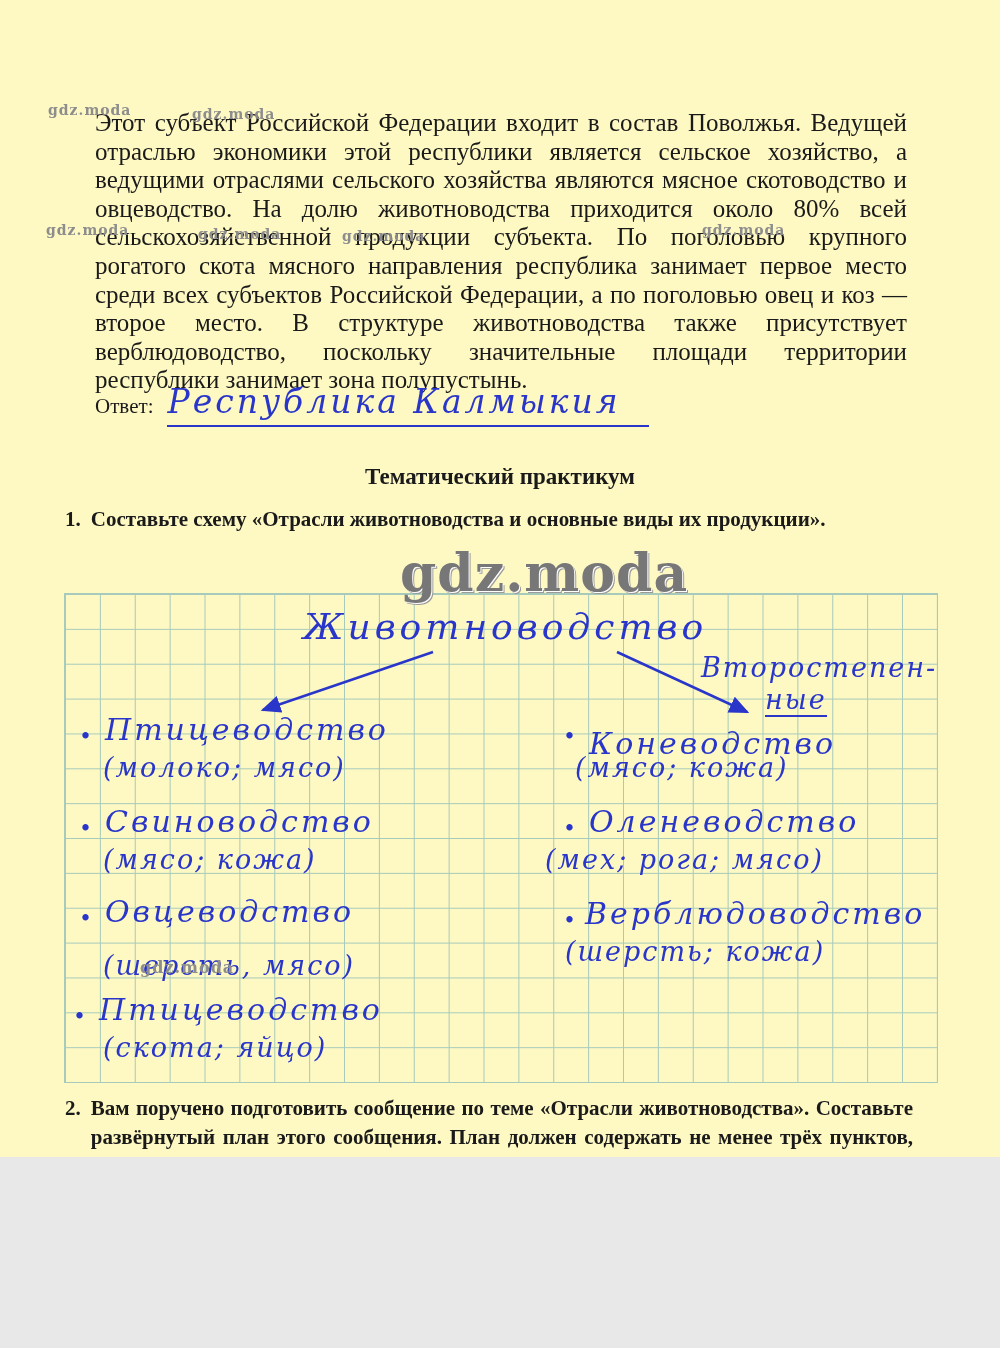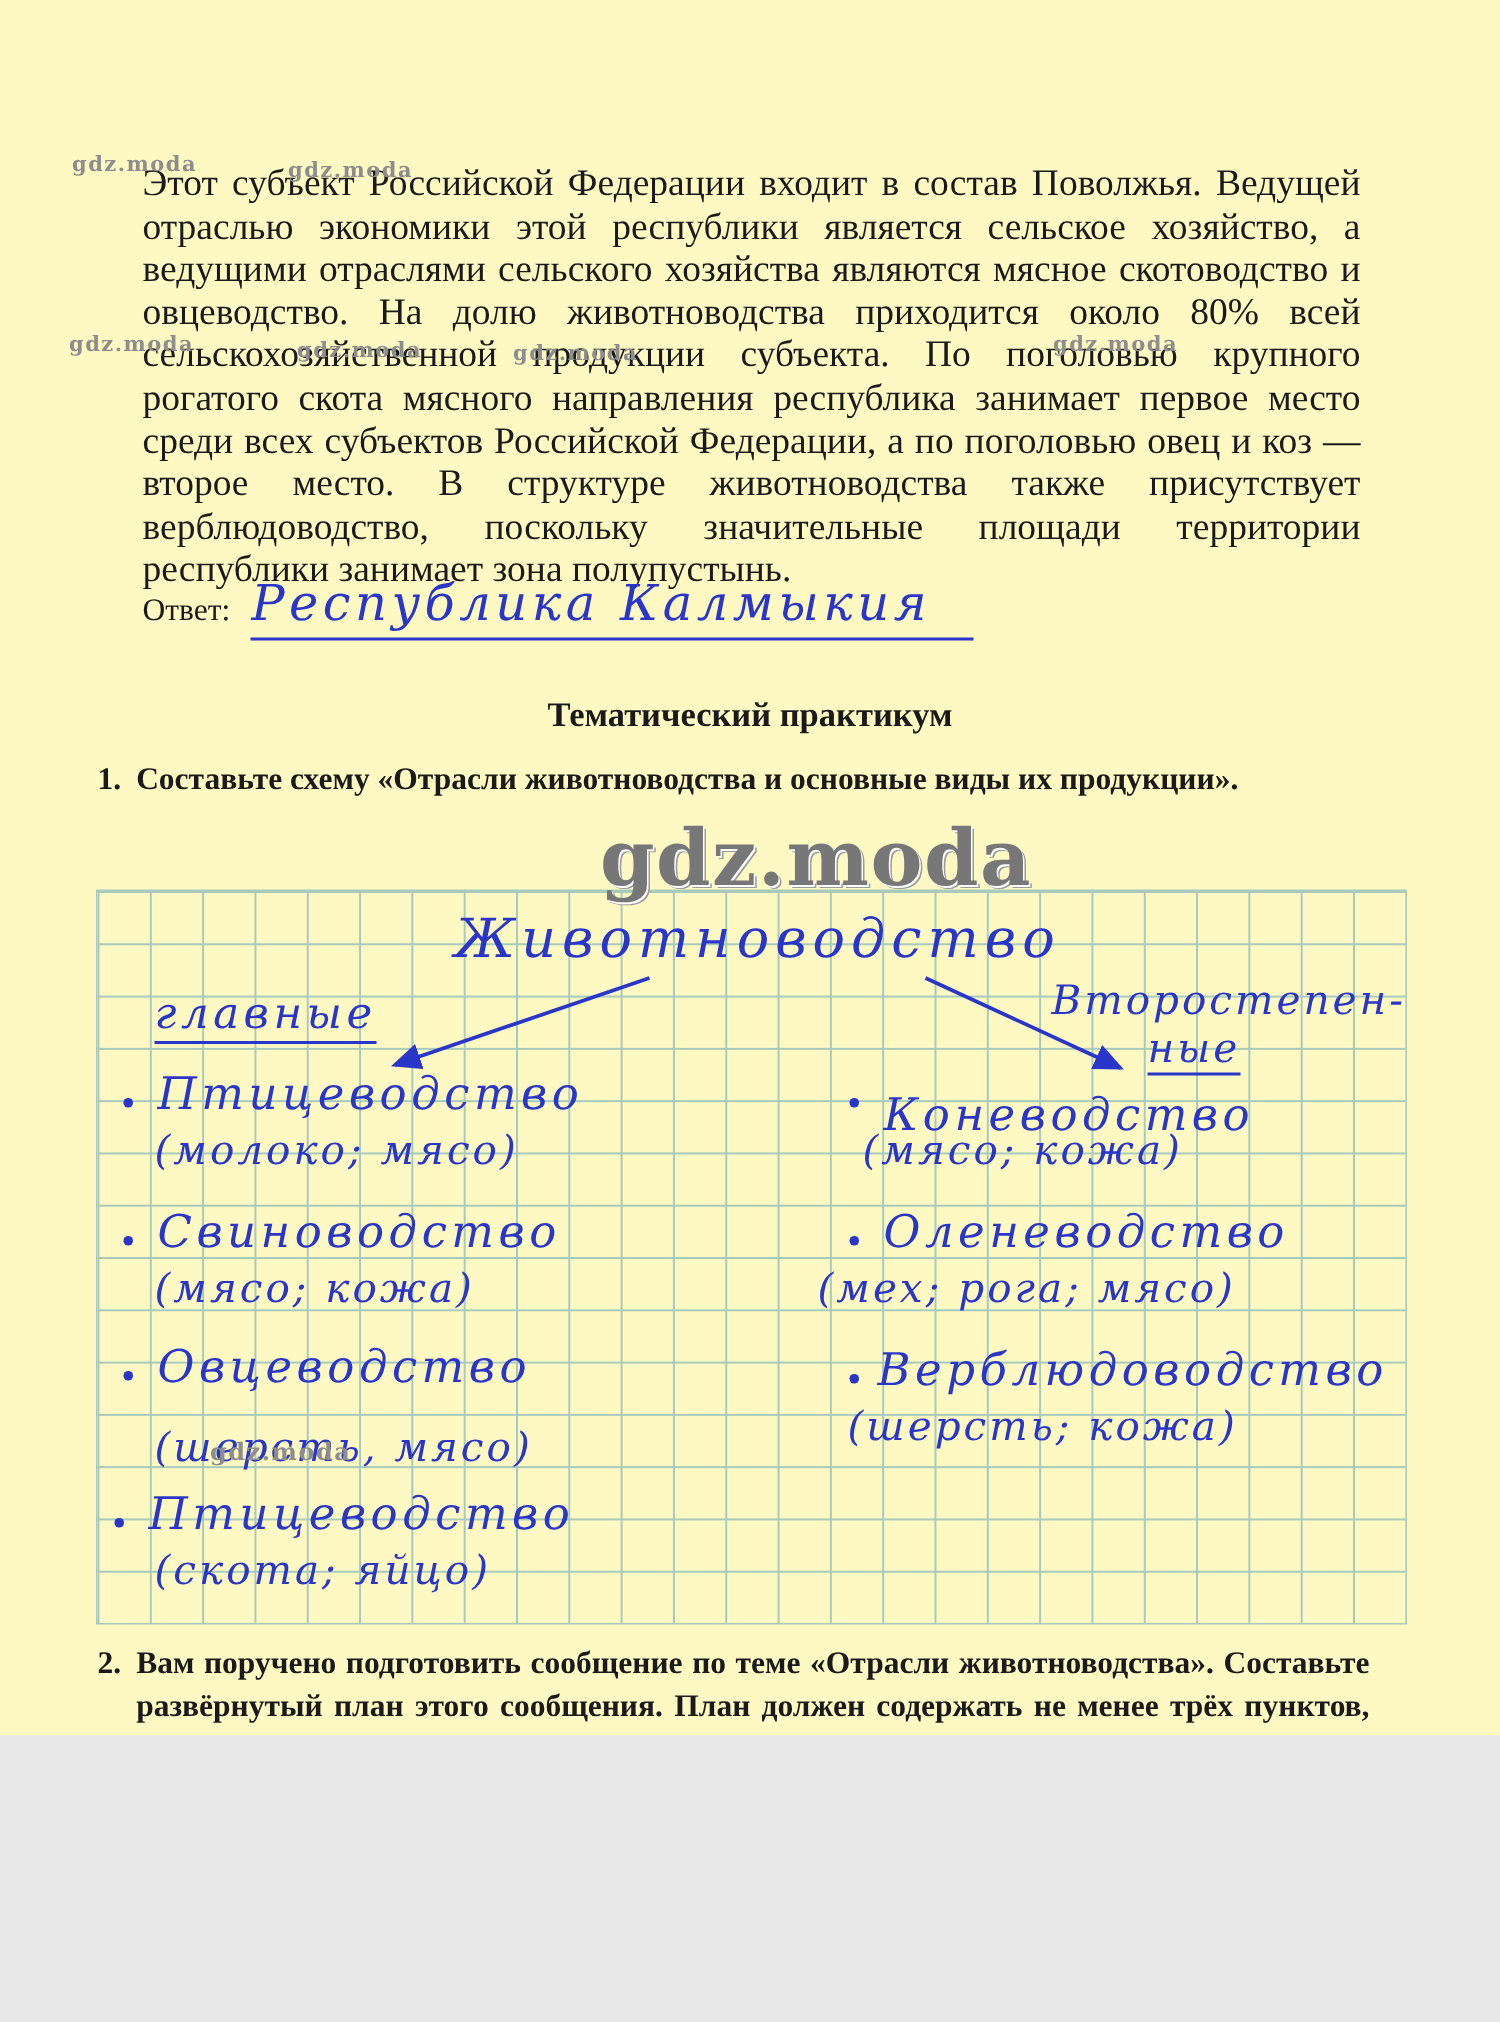--- a/index.html
+++ b/index.html
@@ -119,21 +119,20 @@
         <marker id="ah" markerWidth="10" markerHeight="10" refX="7" refY="3.5" orient="auto">
           <path d="M0,0 L8,3.5 L0,7 Z" fill="#2936c9"></path>
         </marker>
       </defs>
       <line x1="368" y1="58" x2="198" y2="116" stroke="#2936c9" stroke-width="2.5" marker-end="url(#ah)"></line>
       <line x1="552" y1="58" x2="682" y2="118" stroke="#2936c9" stroke-width="2.5" marker-end="url(#ah)"></line>
     </svg>
 
     <div class="hw scheme-title">Животноводство</div>
 
-    <div class="hw branch-left">главные</div>
     <div class="hw branch-right-1">Второстепен-</div>
     <div class="hw branch-right-2">ные</div>
 
     <div class="hw bullet" style="left:14px;top:130px;">•</div>
     <div class="hw item-name" style="left:40px;top:118px;">Птицеводство</div>
     <div class="hw item-prod" style="left:38px;top:158px;">(молоко; мясо)</div>
 
     <div class="hw bullet" style="left:14px;top:222px;">•</div>
     <div class="hw item-name" style="left:40px;top:210px;">Свиноводство</div>
     <div class="hw item-prod" style="left:38px;top:250px;">(мясо; кожа)</div>

